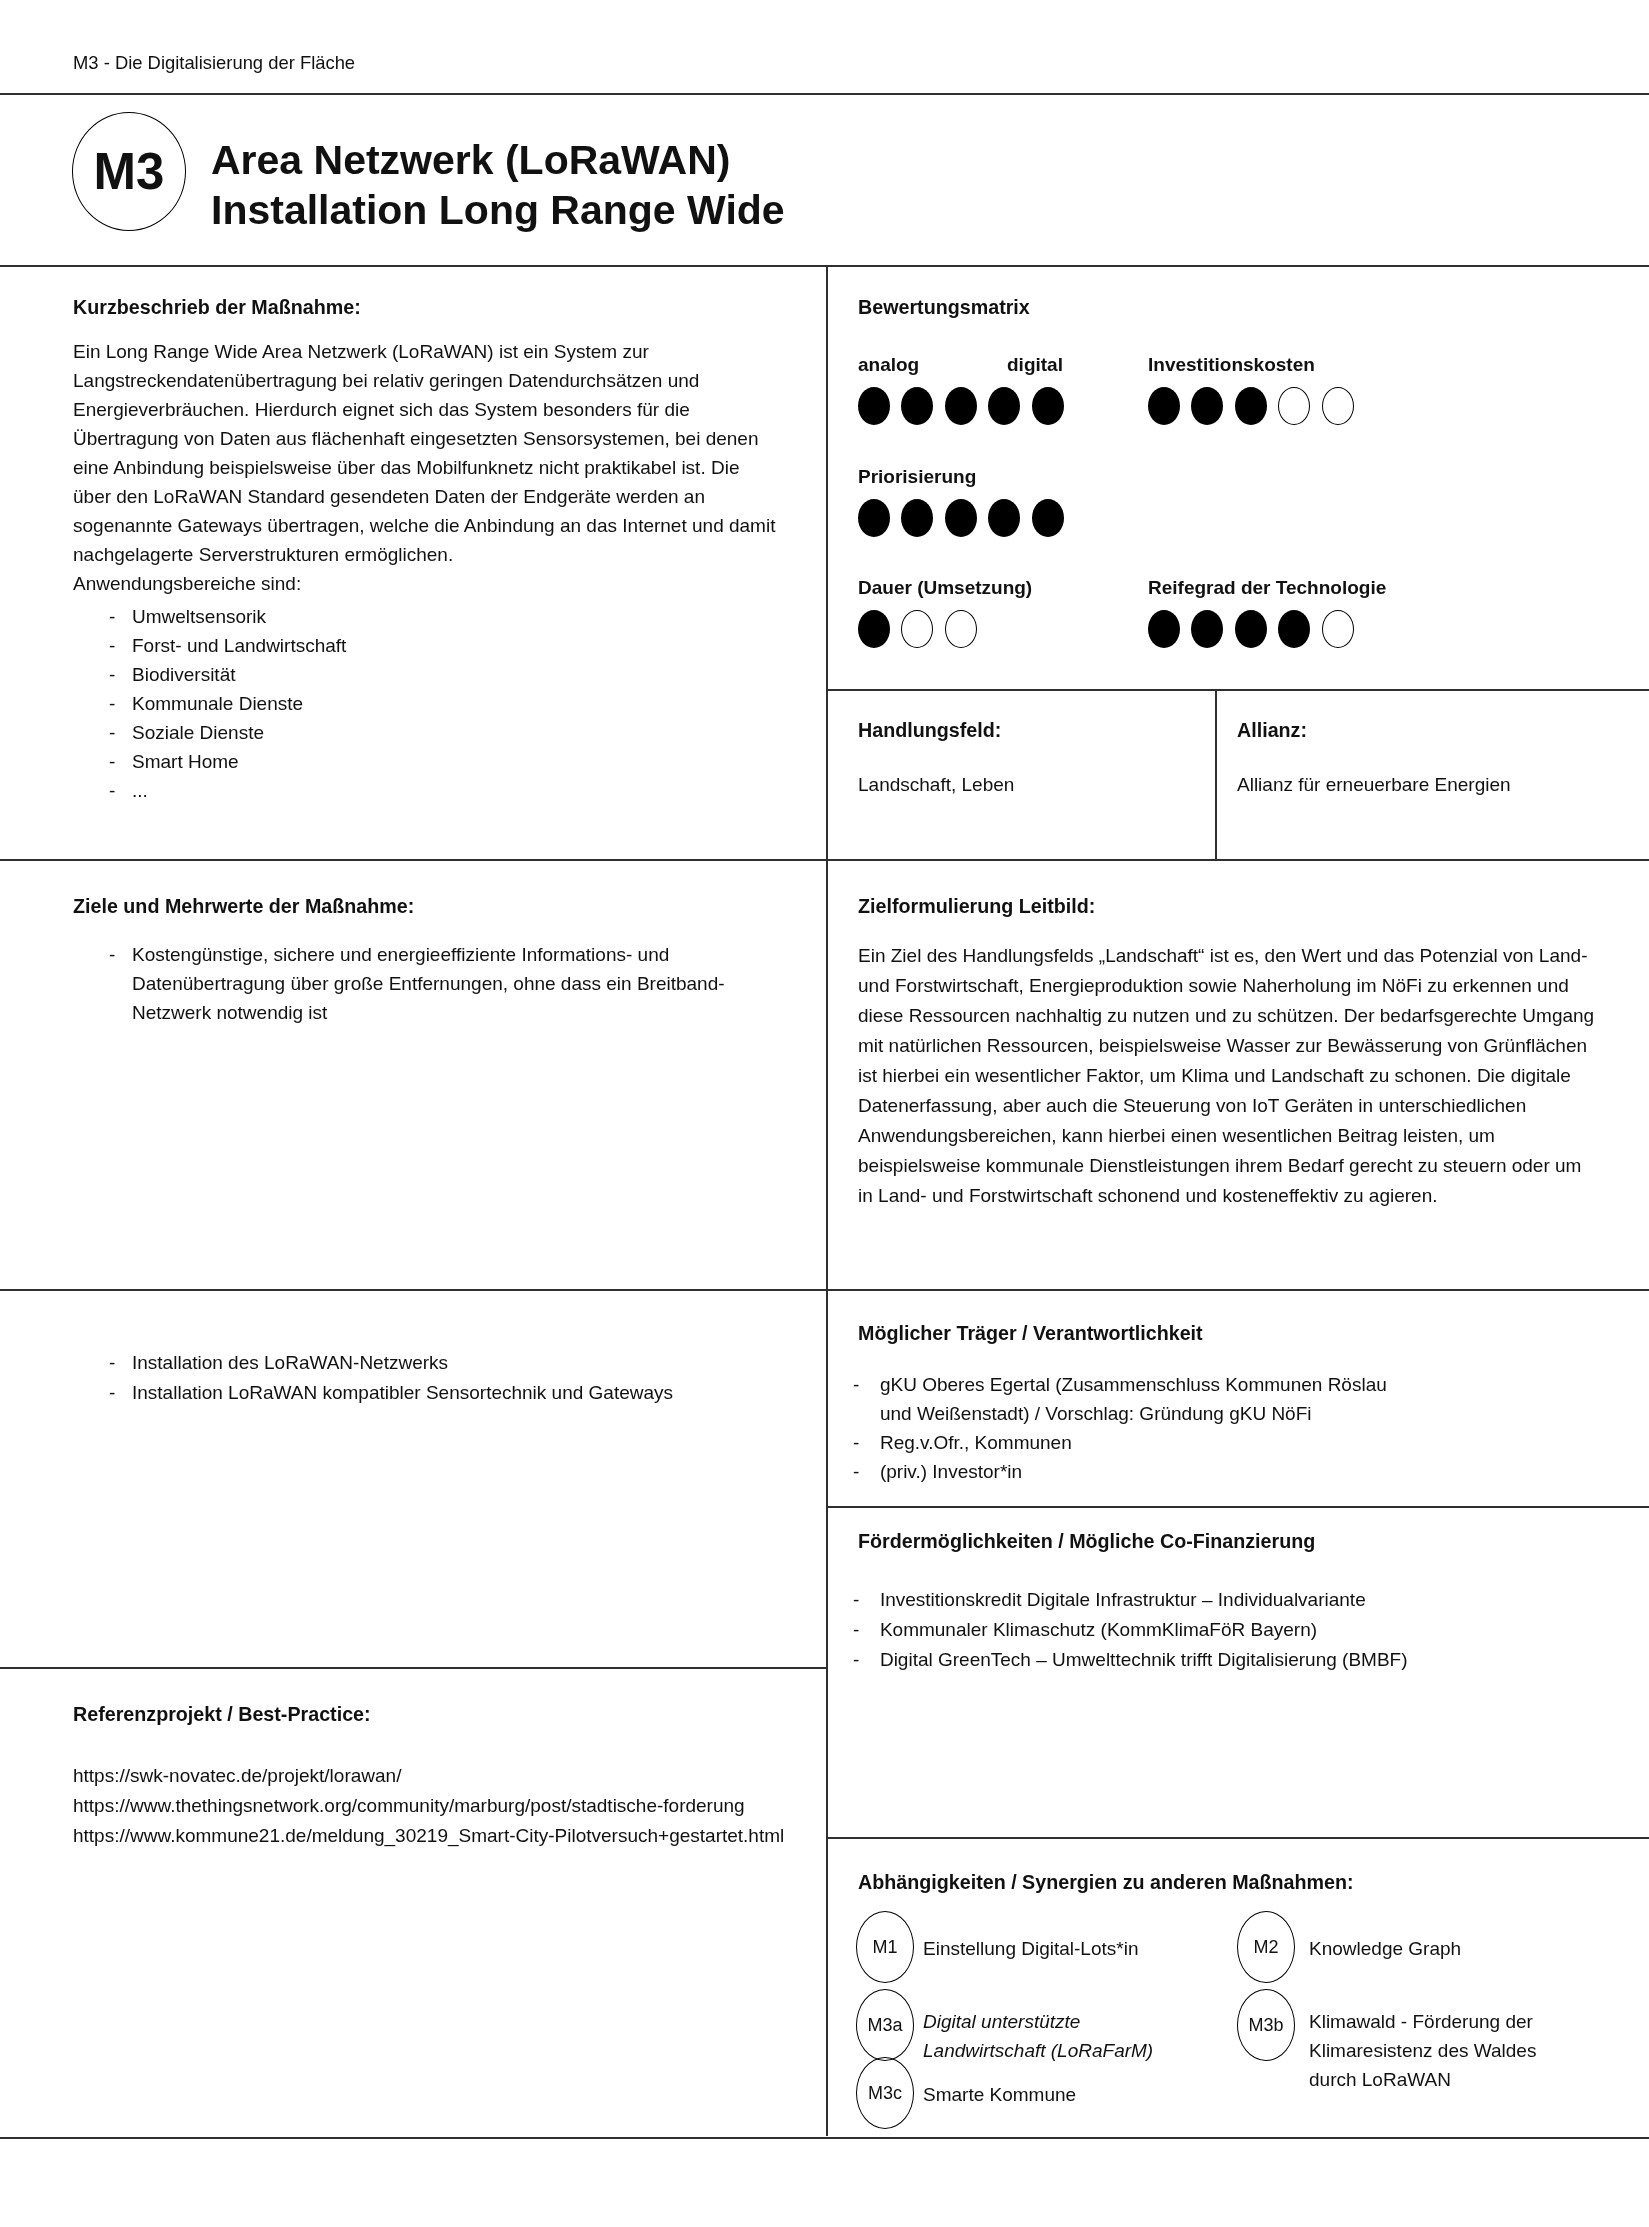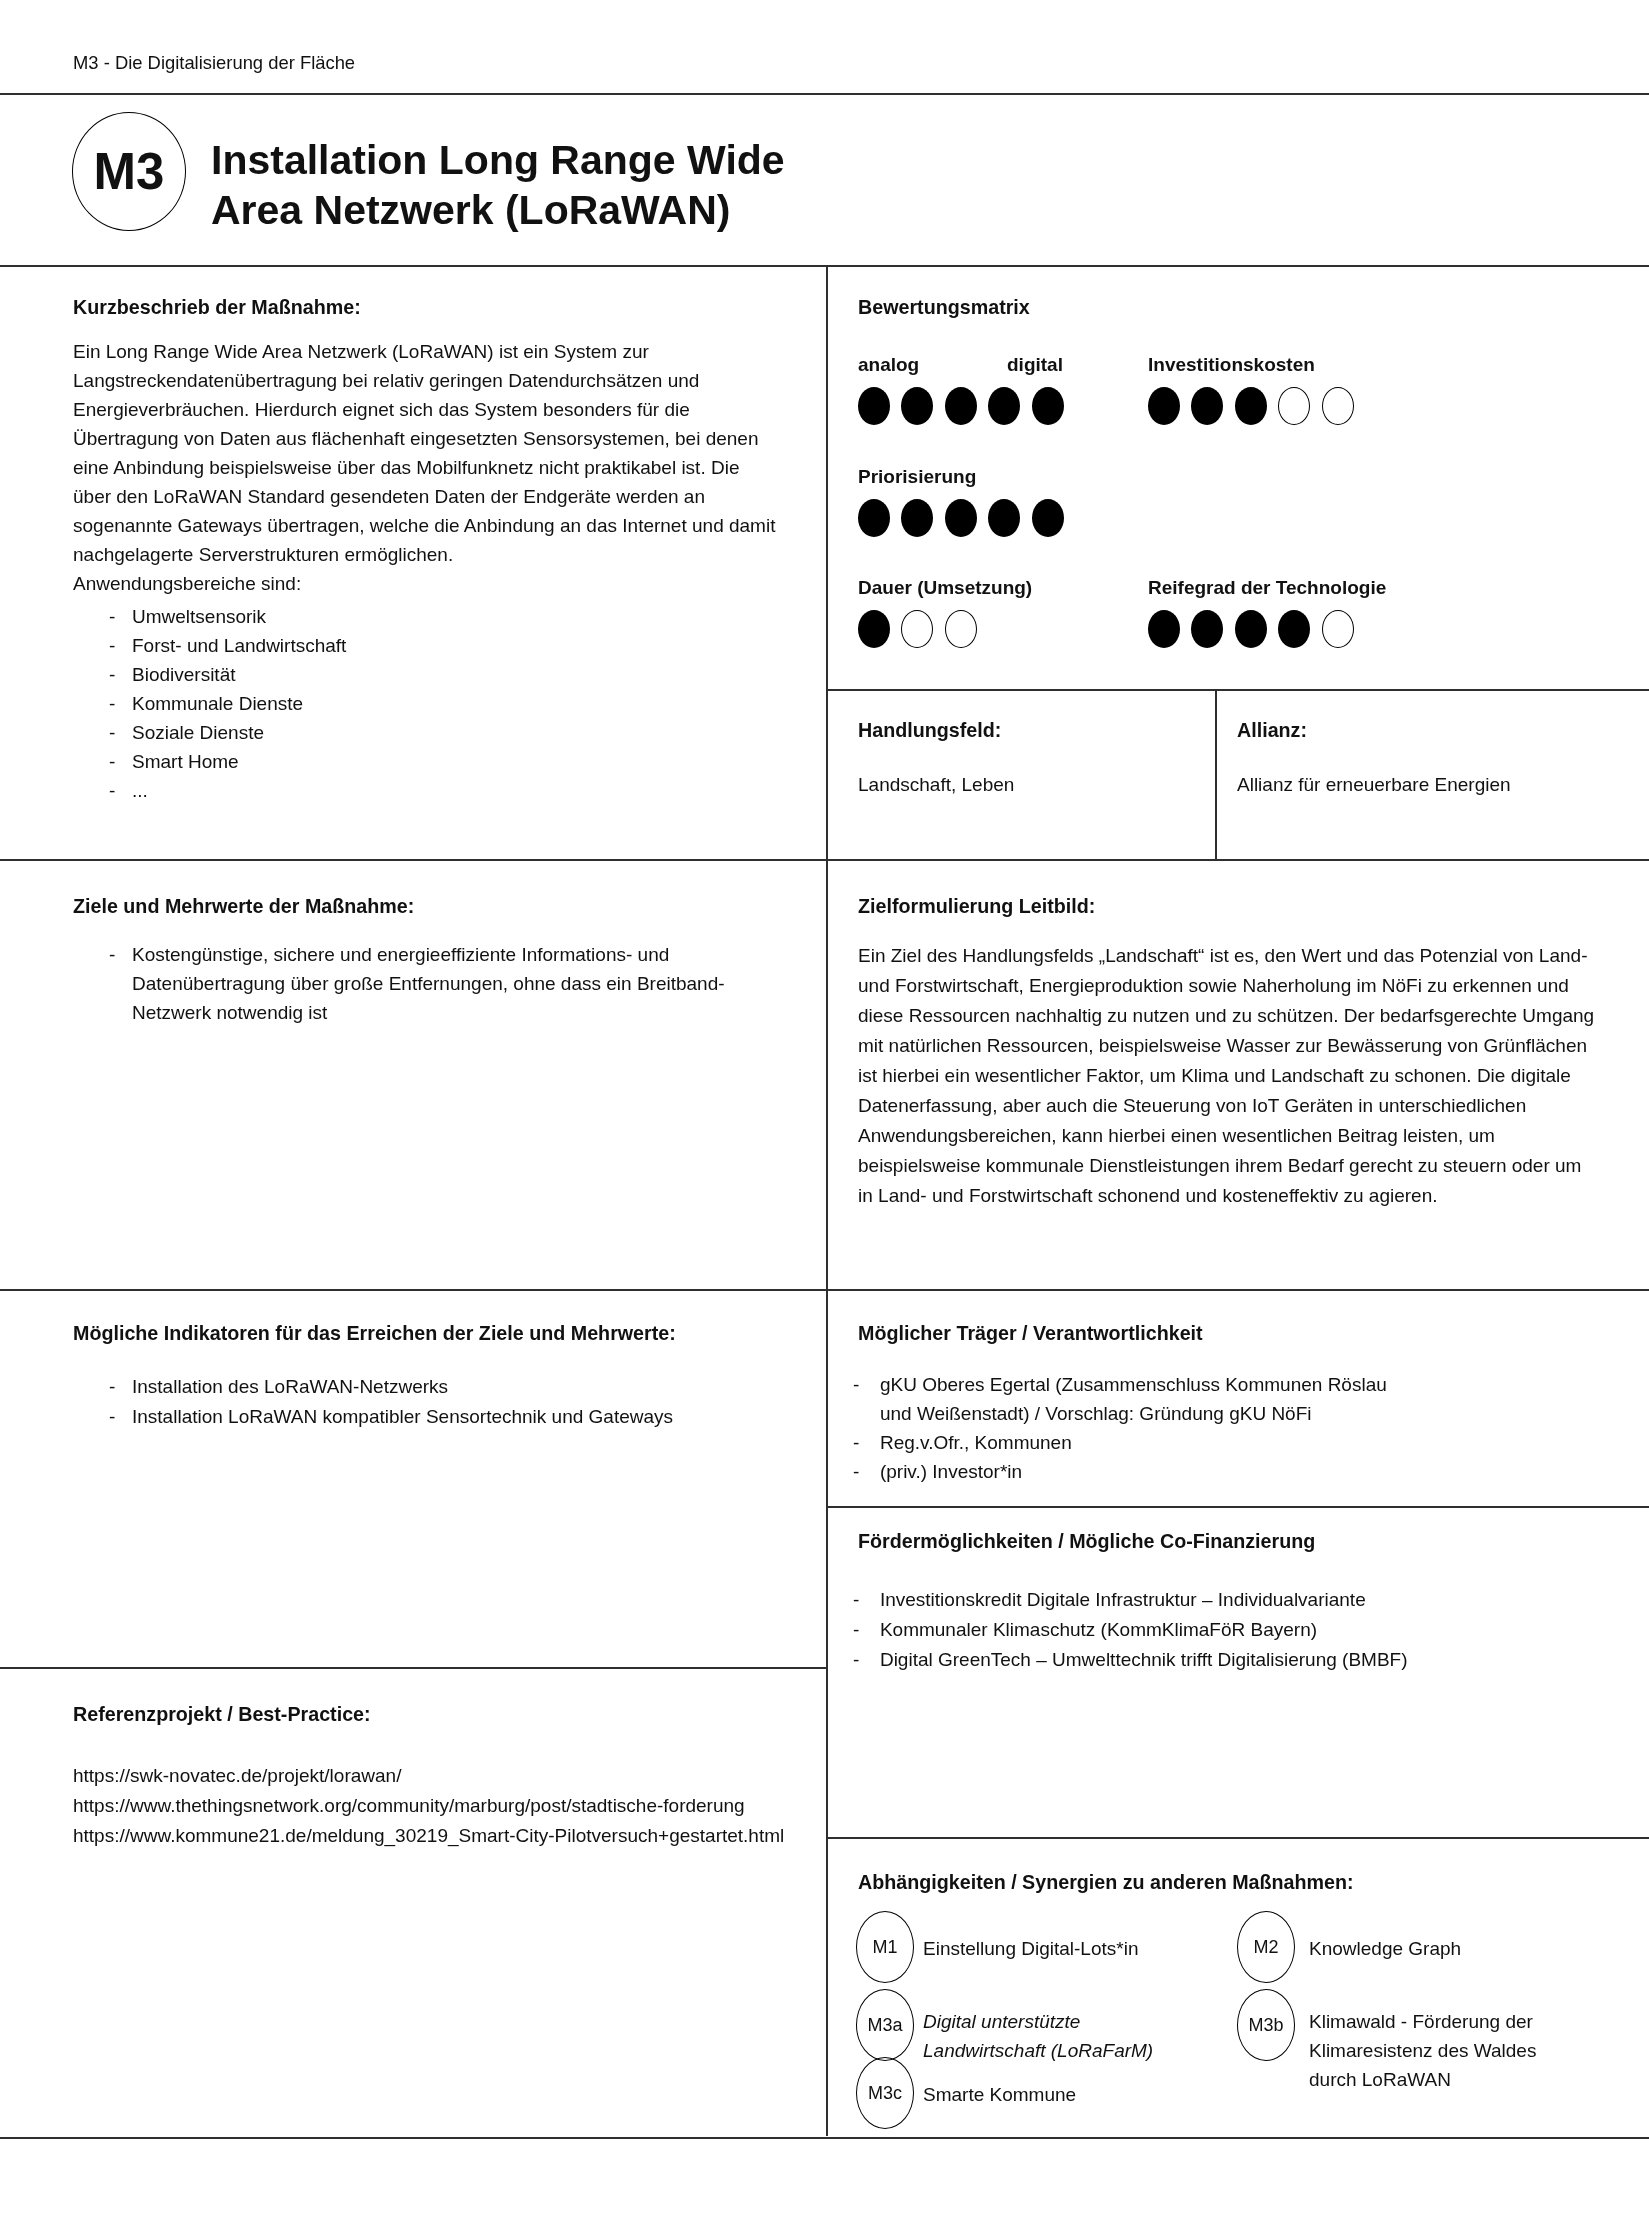--- a/index.html
+++ b/index.html
@@ -49,22 +49,22 @@
 </head>
 <body>
 
 <div class="page">
 
   <div class="doc-header">M3 - Die Digitalisierung der Fläche</div>
   <div class="rule" style="left:0;top:93px;width:1650px;"></div>
 
   <div class="badge-circle">M3</div>
   <div class="page-title">
+    <div>Area Netzwerk (LoRaWAN)</div>
     <div>Installation Long Range Wide</div>
-    <div>Area Netzwerk (LoRaWAN)</div>
   </div>
   <div class="rule" style="left:0;top:265px;width:1650px;"></div>
 
   <div class="vrule" style="left:826px;top:265px;height:1871px;"></div>
   <div class="rule" style="left:826px;top:689px;width:824px;"></div>
   <div class="vrule" style="left:1215px;top:689px;height:172px;"></div>
   <div class="rule" style="left:0;top:859px;width:1650px;"></div>
   <div class="rule" style="left:0;top:1289px;width:1650px;"></div>
   <div class="rule" style="left:826px;top:1506px;width:824px;"></div>
   <div class="rule" style="left:0;top:1667px;width:828px;"></div>
@@ -172,21 +172,20 @@
         </div>
     </div>
   </div>
 
   <div class="abs" style="left:858px;top:894px;width:740px;">
     <div class="heading">Zielformulierung Leitbild:</div>
     <div class="txt" style="margin-top:23px;line-height:30px;">Ein Ziel des Handlungsfelds „Landschaft“ ist es, den Wert und das Potenzial von Land- und Forstwirtschaft, Energieproduktion sowie Naherholung im NöFi zu erkennen und diese Ressourcen nachhaltig zu nutzen und zu schützen. Der bedarfsgerechte Umgang mit natürlichen Ressourcen, beispielsweise Wasser zur Bewässerung von Grünflächen ist hierbei ein wesentlicher Faktor, um Klima und Landschaft zu schonen. Die digitale Datenerfassung, aber auch die Steuerung von IoT Geräten in unterschiedlichen Anwendungsbereichen, kann hierbei einen wesentlichen Beitrag leisten, um beispielsweise kommunale Dienstleistungen ihrem Bedarf gerecht zu steuern oder um in Land- und Forstwirtschaft schonend und kosteneffektiv zu agieren.</div>
   </div>
 
   <div class="abs" style="left:73px;top:1321px;width:730px;">
-    <div class="heading">Mögliche Indikatoren für das Erreichen der Ziele und Mehrwerte:</div>
     <div class="txt" style="margin-top:27px;line-height:30px;">
       <div class="bullet">
           <span class="dash">-</span>
           <span>Installation des LoRaWAN-Netzwerks</span>
         </div>
       <div class="bullet">
           <span class="dash">-</span>
           <span>Installation LoRaWAN kompatibler Sensortechnik und Gateways</span>
         </div>
     </div>

